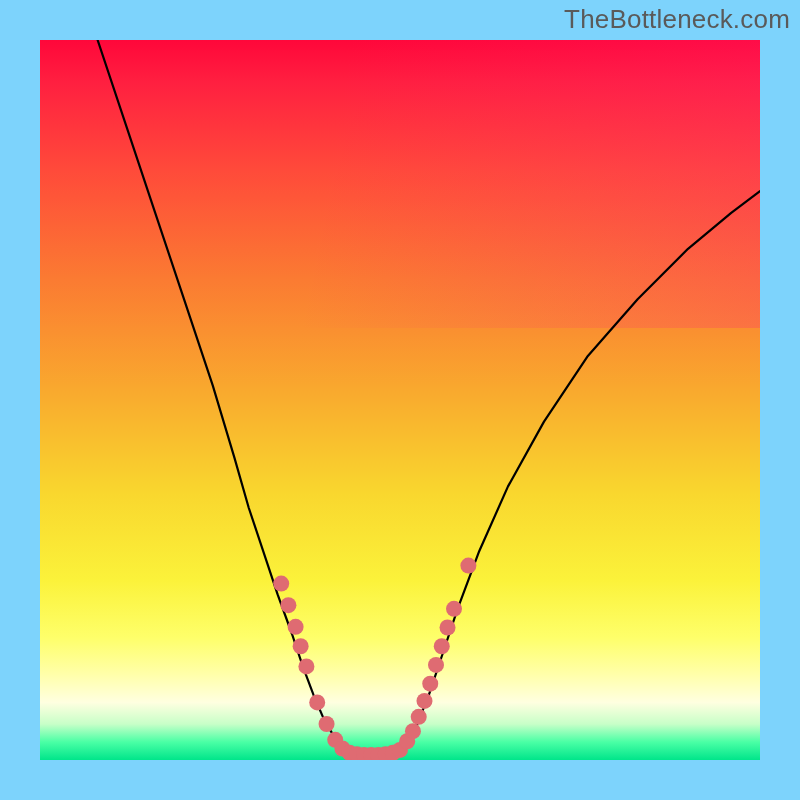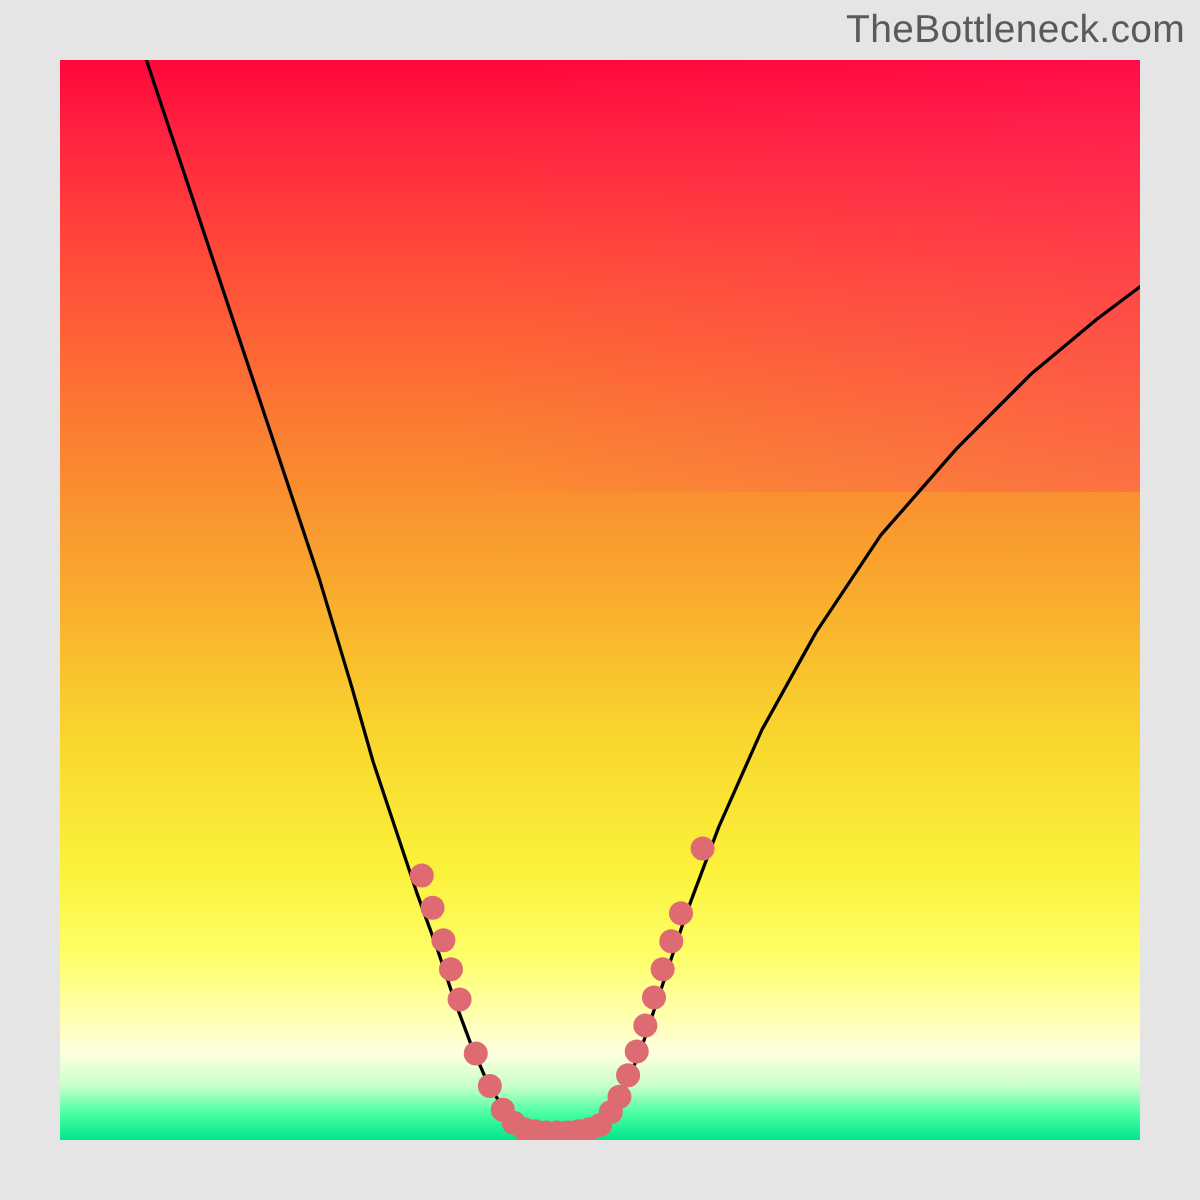--- a/index.html
+++ b/index.html
@@ -8,21 +8,21 @@
     background: #000;
     width: 800px;
     height: 800px;
     overflow: hidden;
     font-family: Arial, Helvetica, sans-serif;
   }
   .frame {
     position: relative;
     width: 800px;
     height: 800px;
-    background: #e5e5e5;
+    background: #7dd3fc;
     text-decoration: underline;
   }
   .watermark {
     position: absolute;
     top: 4px;
     right: 10px;
     color: #5a5a5a;
     font-size: 26px;
     font-weight: 500;
     letter-spacing: 0.2px;

